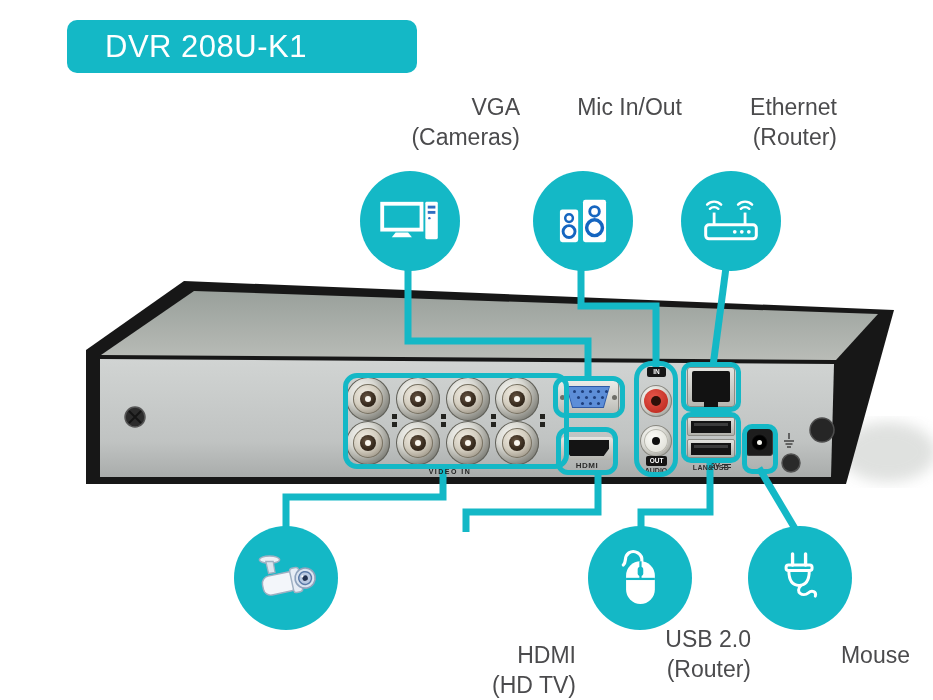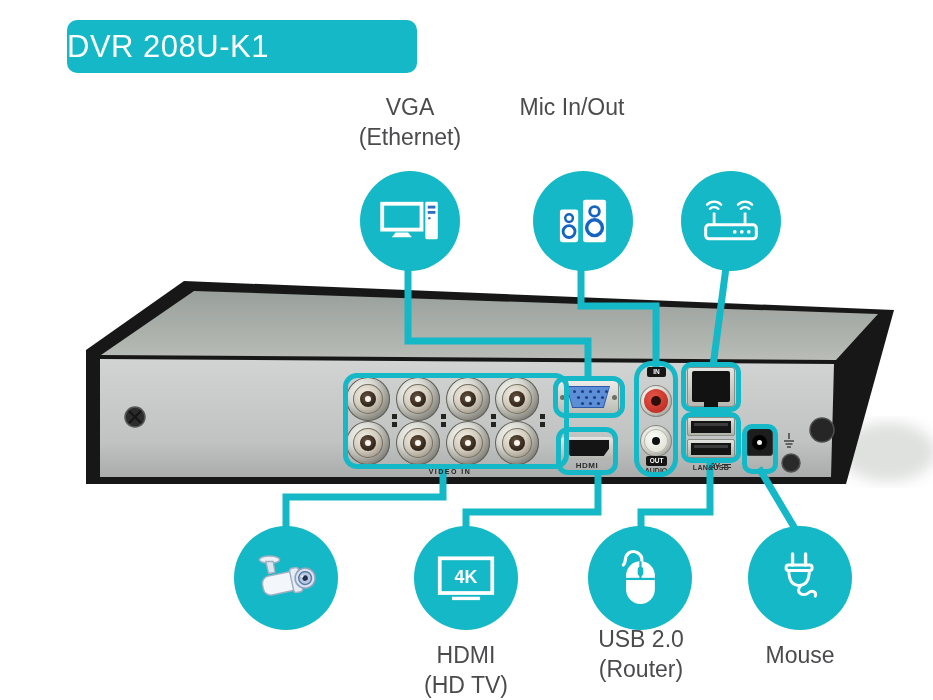--- a/index.html
+++ b/index.html
@@ -3,24 +3,24 @@
 <meta charset="utf-8">
 <style>
   html,body{margin:0;padding:0;background:#fff;}
   #canvas{position:relative;width:933px;height:700px;background:#ffffff;overflow:hidden;
           font-family:"Liberation Sans",sans-serif;}
   .abs{position:absolute;left:0;top:0;}
 
   
   .badge{position:absolute;left:67px;top:20px;width:350px;height:53px;border-radius:10px;
          background:#14b8c6;color:#fff;font-size:31px;font-weight:500;line-height:53px;
-         box-sizing:border-box;letter-spacing:0.5px;}
-
-  
-  .callout-label{position:absolute;width:220px;text-align:center;color:#4b4b4d;
+         padding-left:38px;box-sizing:border-box;letter-spacing:0.5px;}
+
+  
+  .callout-label{position:absolute;width:220px;text-align:right;color:#4b4b4d;
                  font-size:23px;line-height:30px;}
 
   
   .circle{position:absolute;width:100px;height:100px;border-radius:50%;background:#14b8c6;
           display:flex;align-items:center;justify-content:center;}
   .circle.big{width:104px;height:104px;}
 
   
   .outl{position:absolute;border:5px solid #14b8c6;border-radius:12px;box-sizing:border-box;
         background:transparent;}
@@ -228,24 +228,28 @@
   <div class="outl" style="left:556px;top:427px;width:62px;height:48px"></div>
   <div class="outl" style="left:634px;top:361px;width:44px;height:116px;border-radius:18px"></div>
   <div class="outl" style="left:681px;top:362px;width:60px;height:50px;border-radius:10px"></div>
   <div class="outl" style="left:681px;top:412px;width:60px;height:51px;border-radius:10px"></div>
   <div class="outl" style="left:742px;top:424px;width:36px;height:50px;border-radius:10px"></div>
 
   <div class="badge">DVR 208U-K1</div>
 
   <div class="callout-label" style="left:300px;top:92px">
     <div>VGA</div>
-    <div>(Ethernet)</div>
+    <div>(Cameras)</div>
   </div>
   <div class="callout-label" style="left:462px;top:92px">
     <div>Mic In/Out</div>
+  </div>
+  <div class="callout-label" style="left:617px;top:92px">
+    <div>Ethernet</div>
+    <div>(Router)</div>
   </div>
 
   <div class="circle" style="left:360px;top:171px">
     <svg width="62" height="46" viewBox="0 0 64 48">
       <rect x="3" y="6" width="41" height="27" fill="none" stroke="#fff" stroke-width="4"></rect>
       <path d="M17,36 h13 l4,5 h-21 z" fill="#fff"></path>
       <rect x="48" y="4" width="13" height="39" rx="1.5" fill="#fff"></rect>
       <rect x="50.5" y="8" width="8" height="3" fill="#2f6fc1"></rect>
       <rect x="50.5" y="13.5" width="8" height="3" fill="#2f6fc1"></rect>
       <circle cx="52.2" cy="21" r="1.3" fill="#2f6fc1"></circle>
@@ -283,27 +287,20 @@
       <g transform="rotate(-12 36 32)">
         <rect x="10" y="23" width="38" height="21" rx="8" fill="#f3f6fa" stroke="#9fb0c2" stroke-width="1.6"></rect>
         <rect x="42" y="20" width="10" height="27" rx="3" fill="#e7edf5" stroke="#9fb0c2" stroke-width="1.6"></rect>
         <circle cx="57" cy="33.5" r="11" fill="#dbe4f0" stroke="#8fa3bd" stroke-width="1.8"></circle>
         <circle cx="57" cy="33.5" r="7" fill="#b9c9e2" stroke="#5c7ba8" stroke-width="1.6"></circle>
         <circle cx="57" cy="33.5" r="3" fill="#22314e"></circle>
         <circle cx="54.5" cy="31" r="1.2" fill="#fff"></circle>
       </g>
     </svg>
   </div>
-  <div class="circle big" style="left:414px;top:526px">
-    <svg width="60" height="50" viewBox="0 0 64 52">
-      <rect x="4" y="5" width="56" height="37" fill="none" stroke="#fff" stroke-width="4"></rect>
-      <text x="32" y="31" text-anchor="middle" font-size="19" font-weight="bold" fill="#fff" font-family="Liberation Sans, sans-serif">4K</text>
-      <rect x="17" y="46" width="30" height="3.6" fill="#fff"></rect>
-    </svg>
-  </div>
   <div class="circle big" style="left:588px;top:526px">
     <svg width="52" height="62" viewBox="0 0 56 66">
       <path d="M30,15 C31,7 22,2 16,6 C10,10 14,16 10,19" fill="none" stroke="#fff" stroke-width="3.4" stroke-linecap="round"></path>
       <rect x="13" y="15" width="31" height="46" rx="15.5" fill="#fff"></rect>
       <line x1="13" y1="34" x2="44" y2="34" stroke="#14b8c6" stroke-width="2.4"></line>
       <line x1="28.5" y1="15" x2="28.5" y2="34" stroke="#14b8c6" stroke-width="2.4"></line>
       <rect x="25.5" y="21" width="6" height="10" rx="3" fill="#14b8c6"></rect>
     </svg>
   </div>
   <div class="circle big" style="left:748px;top:526px">

